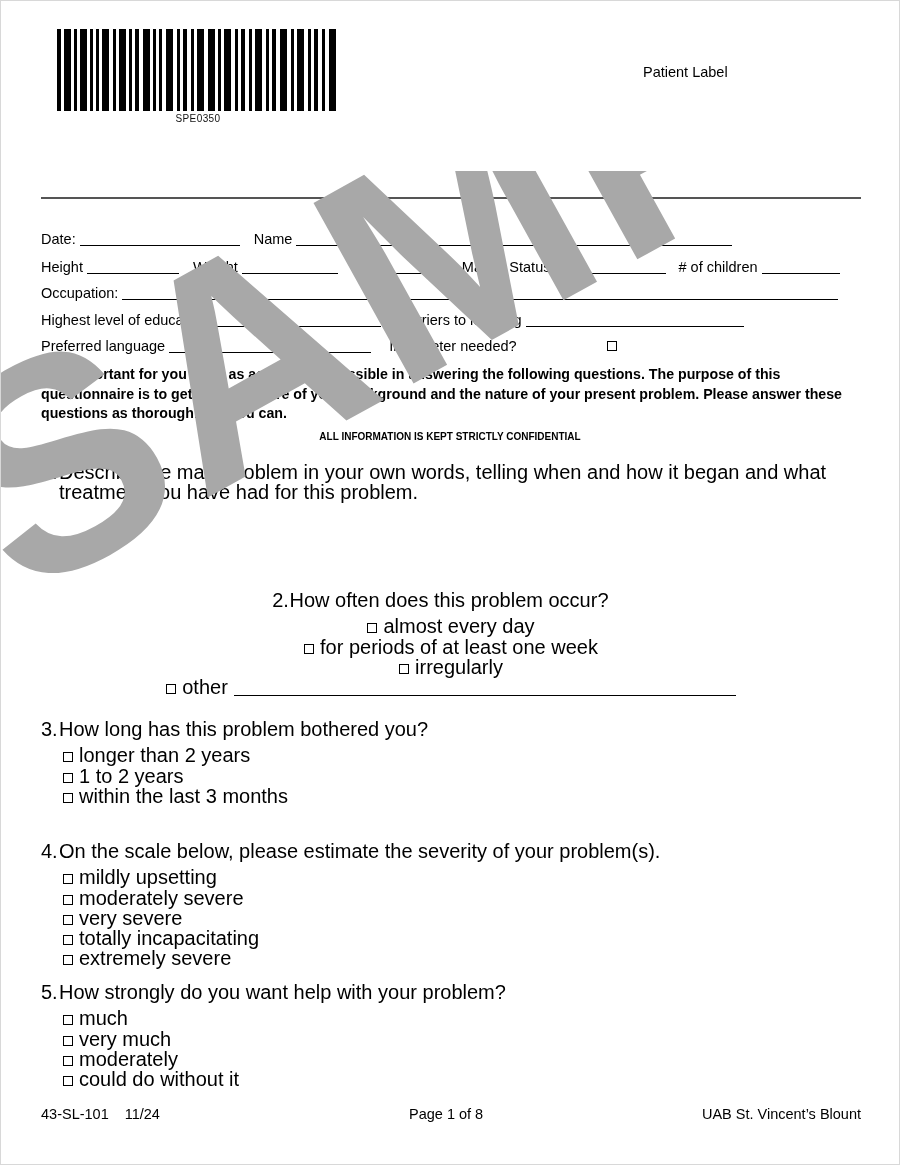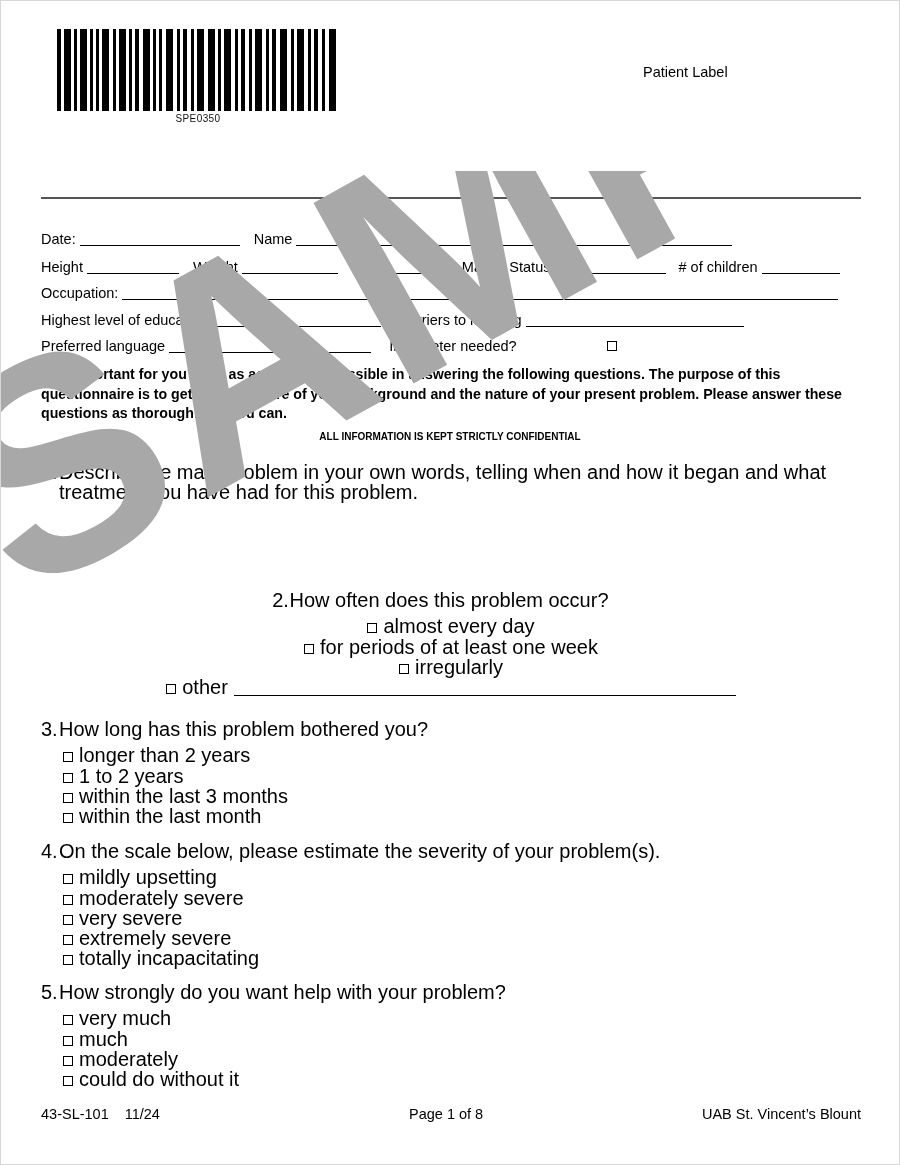--- a/index.html
+++ b/index.html
@@ -337,44 +337,43 @@
     </div>
 
     <div class="q q3">
       <span class="q-stem">
         <span class="qnum">3.</span><span>How long has this problem bothered you?</span>
       </span>
       <div class="opts">
         <span class="opt"><span class="chk"></span><span>longer than 2 years</span></span>
         <span class="opt"><span class="chk"></span><span>1 to 2 years</span></span>
         <span class="opt"><span class="chk"></span><span>within the last 3 months</span></span>
-        <span class="opt"><span class="chk"></span><span>within the last month</span></span>
       </div>
     </div>
 
     <div class="q q4">
       <span class="q-stem">
         <span class="qnum">4.</span><span>On the scale below, please estimate the severity of your problem(s).</span>
       </span>
       <div class="opts">
         <span class="opt"><span class="chk"></span><span>mildly upsetting</span></span>
         <span class="opt"><span class="chk"></span><span>moderately severe</span></span>
         <span class="opt"><span class="chk"></span><span>very severe</span></span>
+        <span class="opt"><span class="chk"></span><span>totally incapacitating</span></span>
         <span class="opt"><span class="chk"></span><span>extremely severe</span></span>
-        <span class="opt"><span class="chk"></span><span>totally incapacitating</span></span>
       </div>
     </div>
 
     <div class="q q5">
       <span class="q-stem">
         <span class="qnum">5.</span><span>How strongly do you want help with your problem?</span>
       </span>
       <div class="opts">
+        <span class="opt"><span class="chk"></span><span>much</span></span>
         <span class="opt"><span class="chk"></span><span>very much</span></span>
-        <span class="opt"><span class="chk"></span><span>much</span></span>
         <span class="opt"><span class="chk"></span><span>moderately</span></span>
         <span class="opt"><span class="chk"></span><span>could do without it</span></span>
       </div>
     </div>
 
     <div class="footer">
       <div class="f-left">
         <span>43-SL-101</span><span class="f-rev">11/24</span>
       </div>
       <div class="f-center">Page 1 of 8</div>

